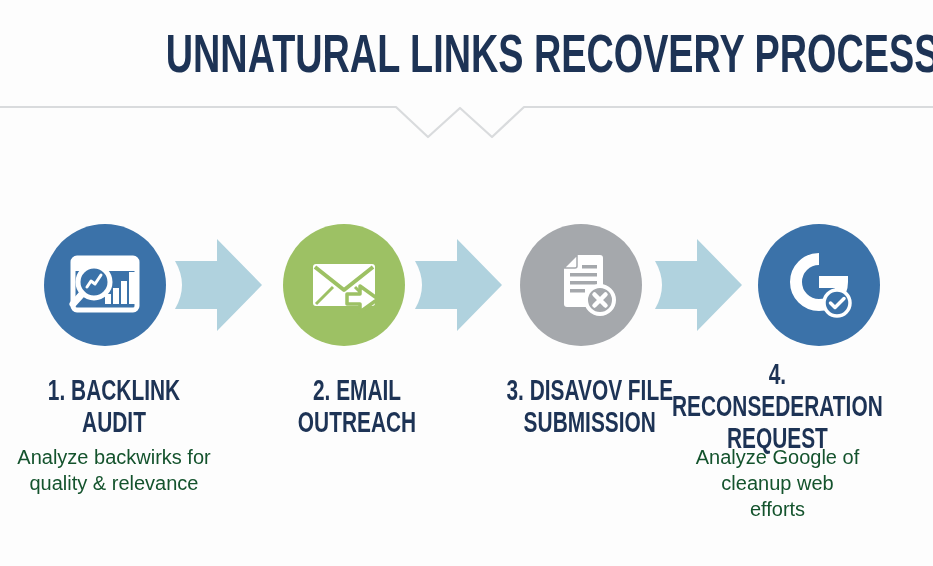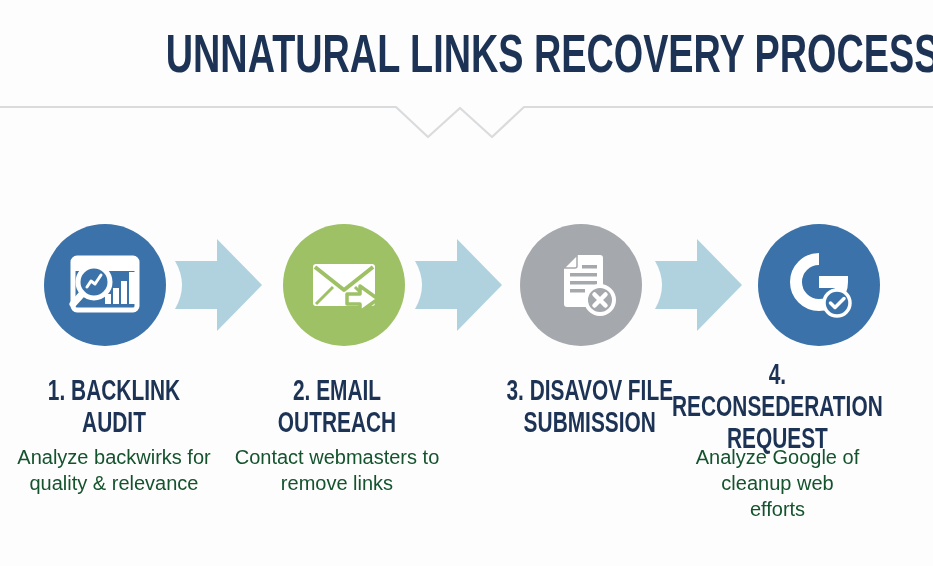--- a/index.html
+++ b/index.html
@@ -12,21 +12,21 @@
   .divider{position:absolute;top:94px;left:0;width:933px;height:56px;}
 
   .icon{position:absolute;top:224px;width:122px;height:122px;}
   .icon-1{left:44px;}  .icon-2{left:283px;}  .icon-3{left:520px;}  .icon-4{left:758px;}
 
   .arrow{position:absolute;top:235px;width:102px;height:100px;}
   .arrow-1{left:164px;} .arrow-2{left:404px;} .arrow-3{left:644px;}
 
   .col{position:absolute;top:372px;text-align:center;color:#1d3355;}
   .col-1{left:0;width:228px;}
-  .col-2{left:224px;width:226px;}
+  .col-2{left:244px;width:226px;}
   .col-3{left:472px;width:236px;}
   .col-4{left:661px;width:233px;}
   .step-title-box{height:70px;display:flex;align-items:center;justify-content:center;}
   .step-title{display:inline-block;font-size:29px;font-weight:bold;line-height:1.1;
     color:#1d3355;white-space:pre-line;transform:scaleX(0.72);transform-origin:center;}
   .step-desc{font-size:20px;line-height:1.3;color:#14532d;white-space:pre-line;margin-top:2px;}
 </style>
 </head>
 <body>
 
@@ -103,22 +103,20 @@
       <span class="step-title">1. BACKLINK AUDIT</span>
     </div>
     <div class="step-desc">Analyze backwirks for
 quality &amp; relevance</div>
   </div>
 
   <div class="col col-2">
     <div class="step-title-box">
       <span class="step-title">2. EMAIL OUTREACH</span>
     </div>
-    <div class="step-desc">Contact webmasters to
-remove links</div>
   </div>
 
   <div class="col col-3">
     <div class="step-title-box">
       <span class="step-title">3. DISAVOV FILE
 SUBMISSION</span>
     </div>
   </div>
 
   <div class="col col-4">

